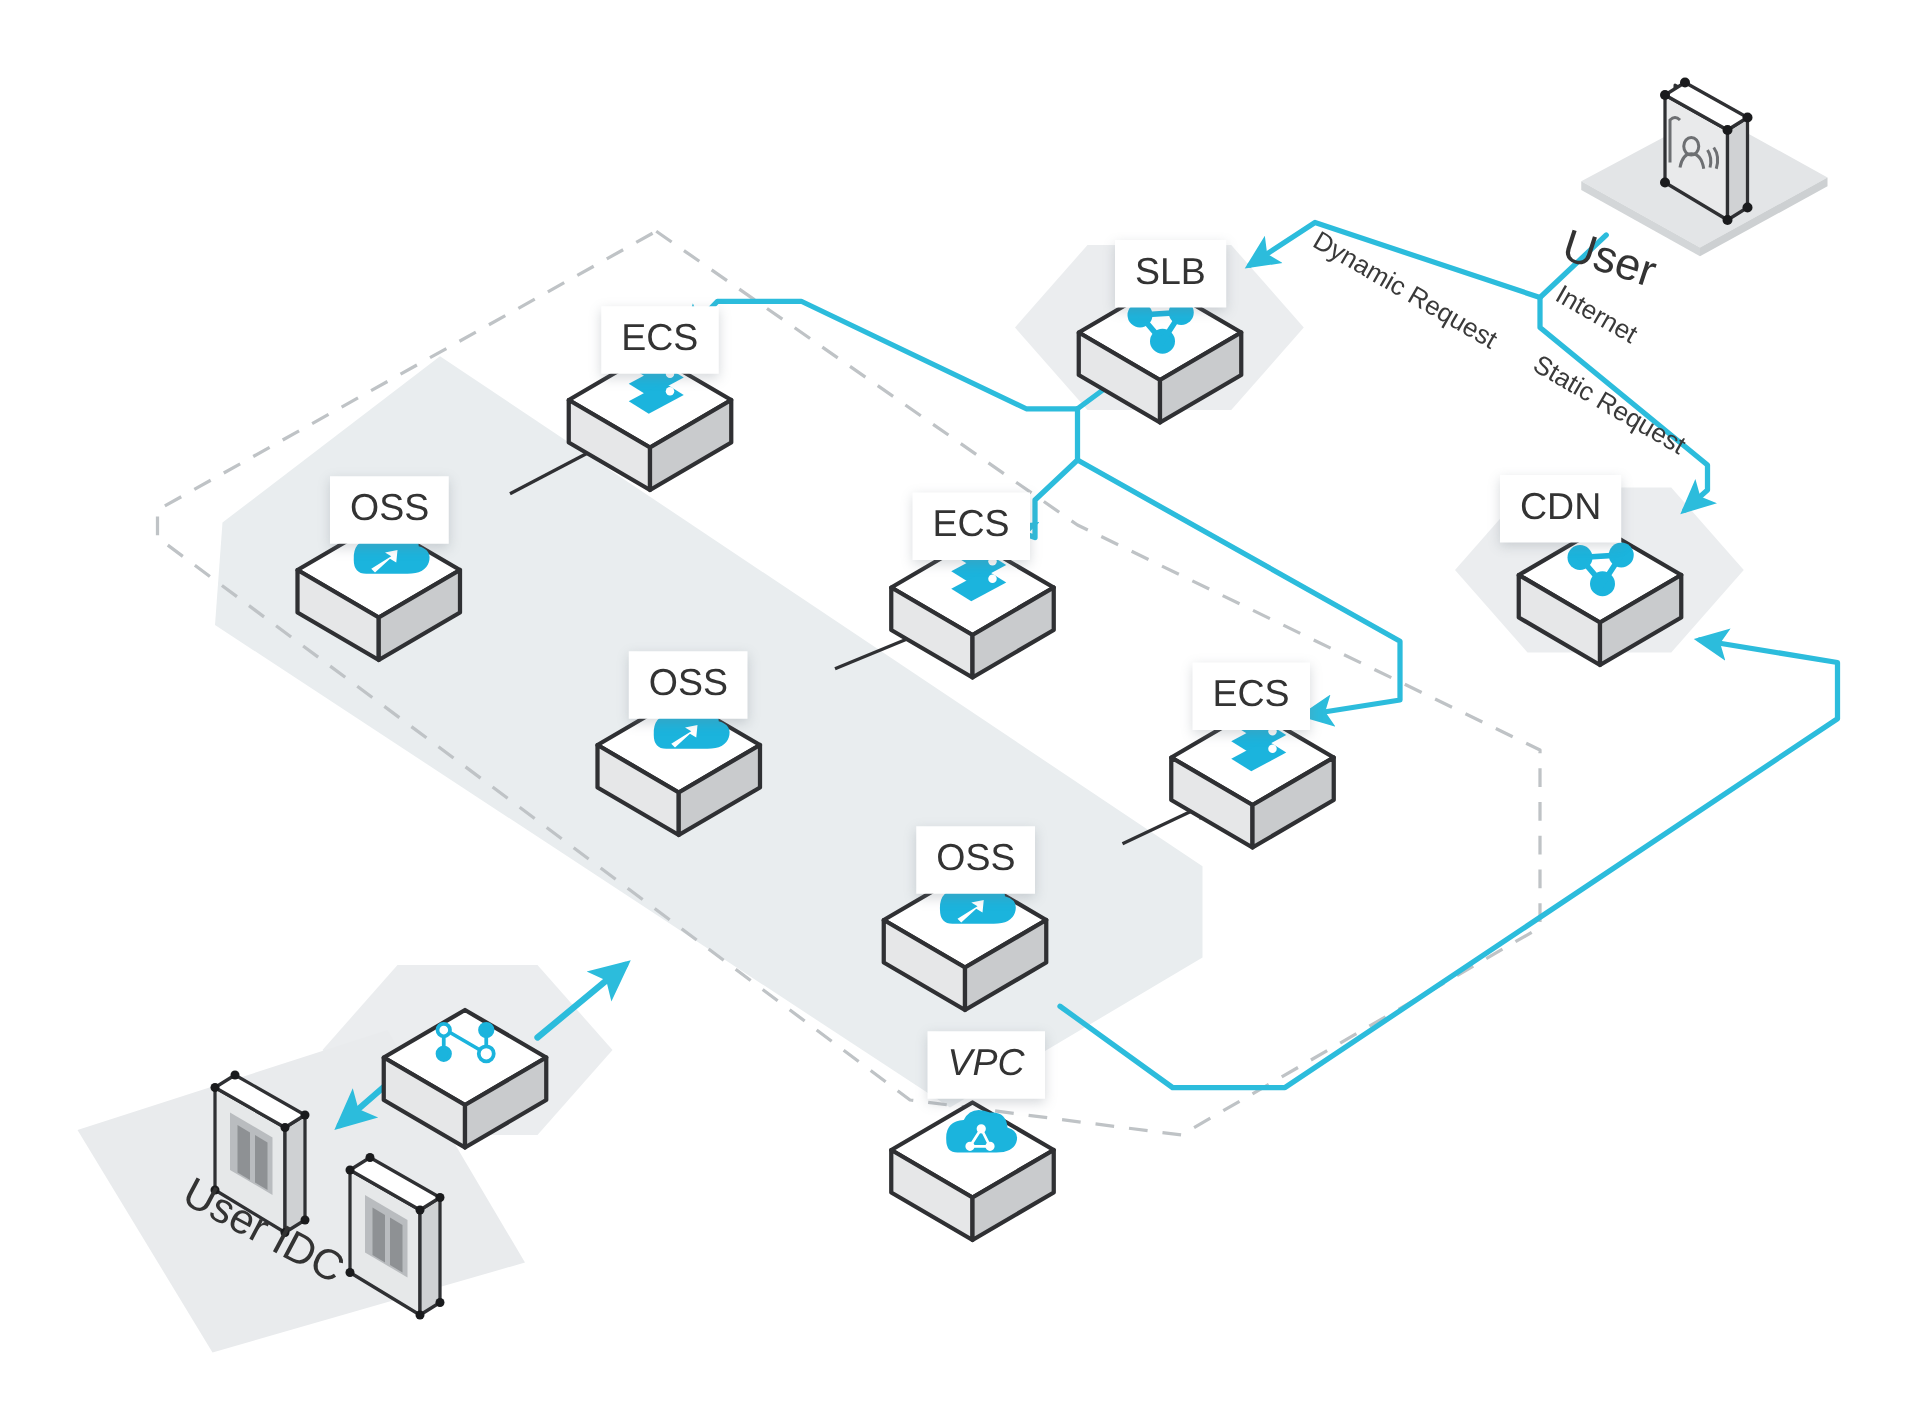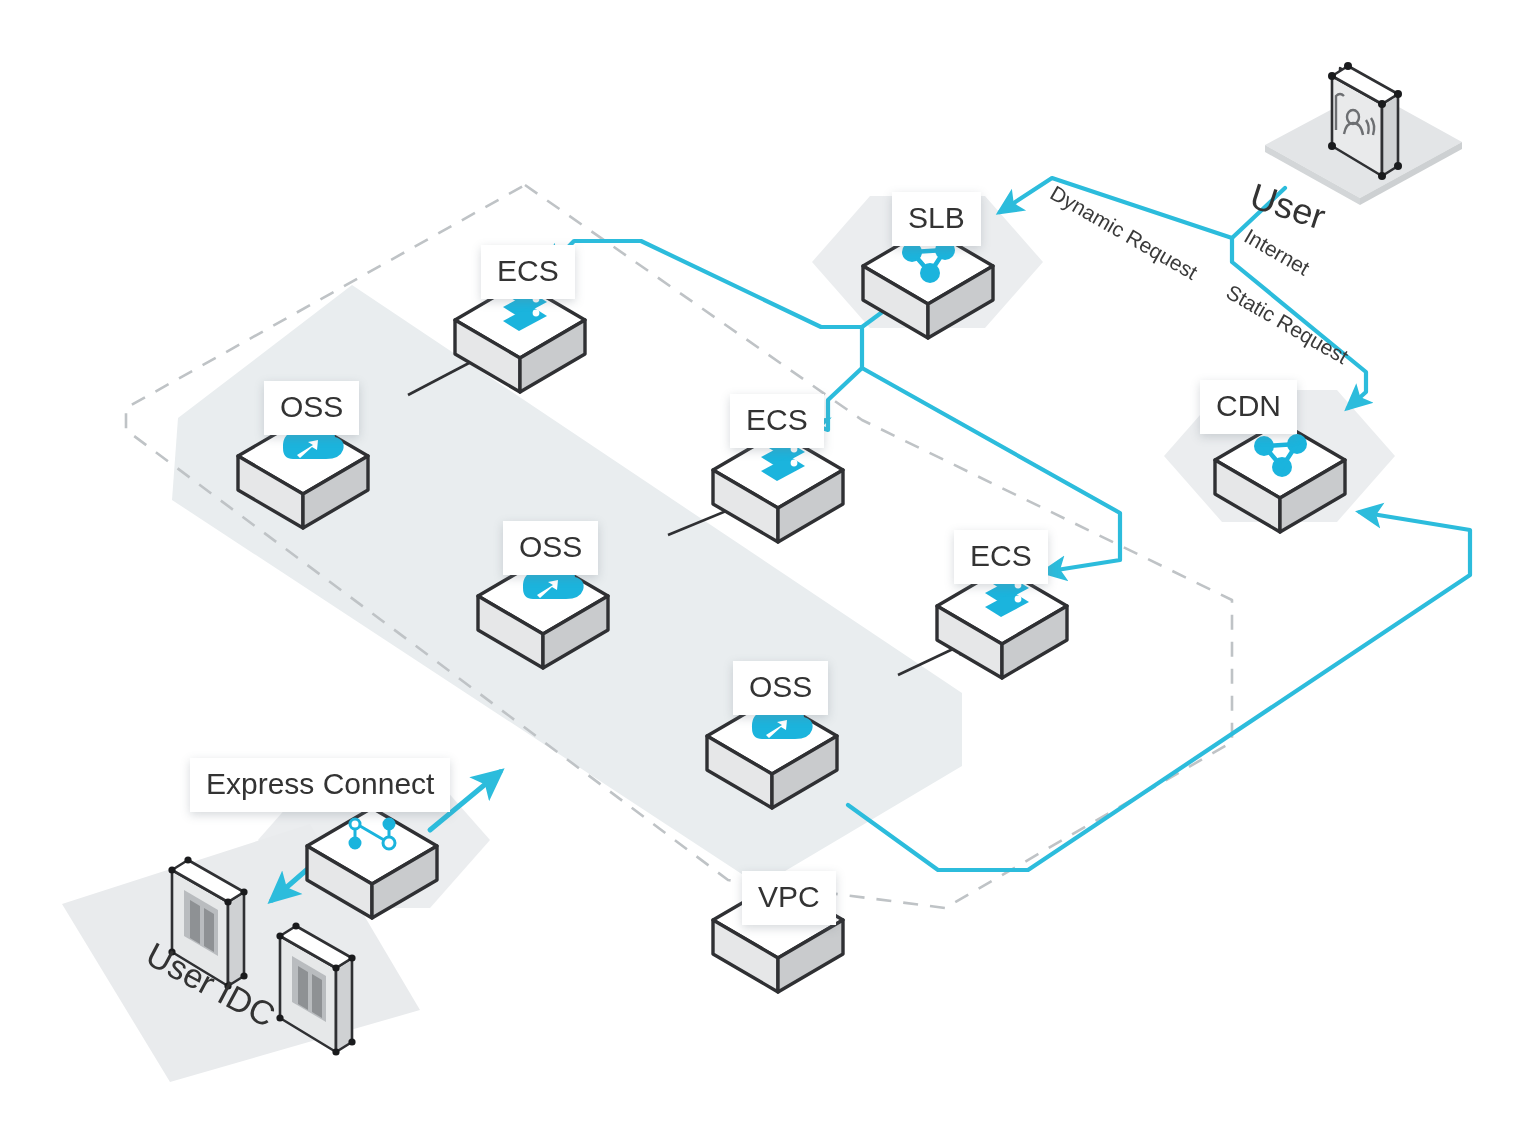--- a/index.html
+++ b/index.html
@@ -337,23 +337,22 @@
 <div class="chip" style="left:730px; top:394px;">ECS</div>
 
 <div class="chip" style="left:954px; top:530px;">ECS</div>
 
 <div class="chip" style="left:264px; top:381px;">OSS</div>
 
 <div class="chip" style="left:503px; top:521px;">OSS</div>
 
 <div class="chip" style="left:733px; top:661px;">OSS</div>
 
-<div class="chip" style="left:742px; top:871px;">VPC</div>
-
-<div class="chip" style="left:190px; top:758px;">Express Connect</div>
+<div class="chip" style="left:742px; top:825px;font-style:italic;">VPC</div>
+
 
 <div class="bigflow" style="left:1258px; top:175px; transform:rotate(18deg); transform-origin:left top;">User</div>
 
 <div class="flowlabel" style="left:1058px; top:181px; transform:rotate(30deg); transform-origin:left top;">Dynamic Request</div>
 
 <div class="flowlabel" style="left:1252px; top:224px; transform:rotate(30deg); transform-origin:left top;">Internet</div>
 
 <div class="flowlabel" style="left:1234px; top:280px; transform:rotate(30deg); transform-origin:left top;">Static Request</div>
 
 <div class="bigflow" style="left:158px; top:935px; transform:rotate(28deg); transform-origin:left top; font-size:34px;">User IDC</div>

